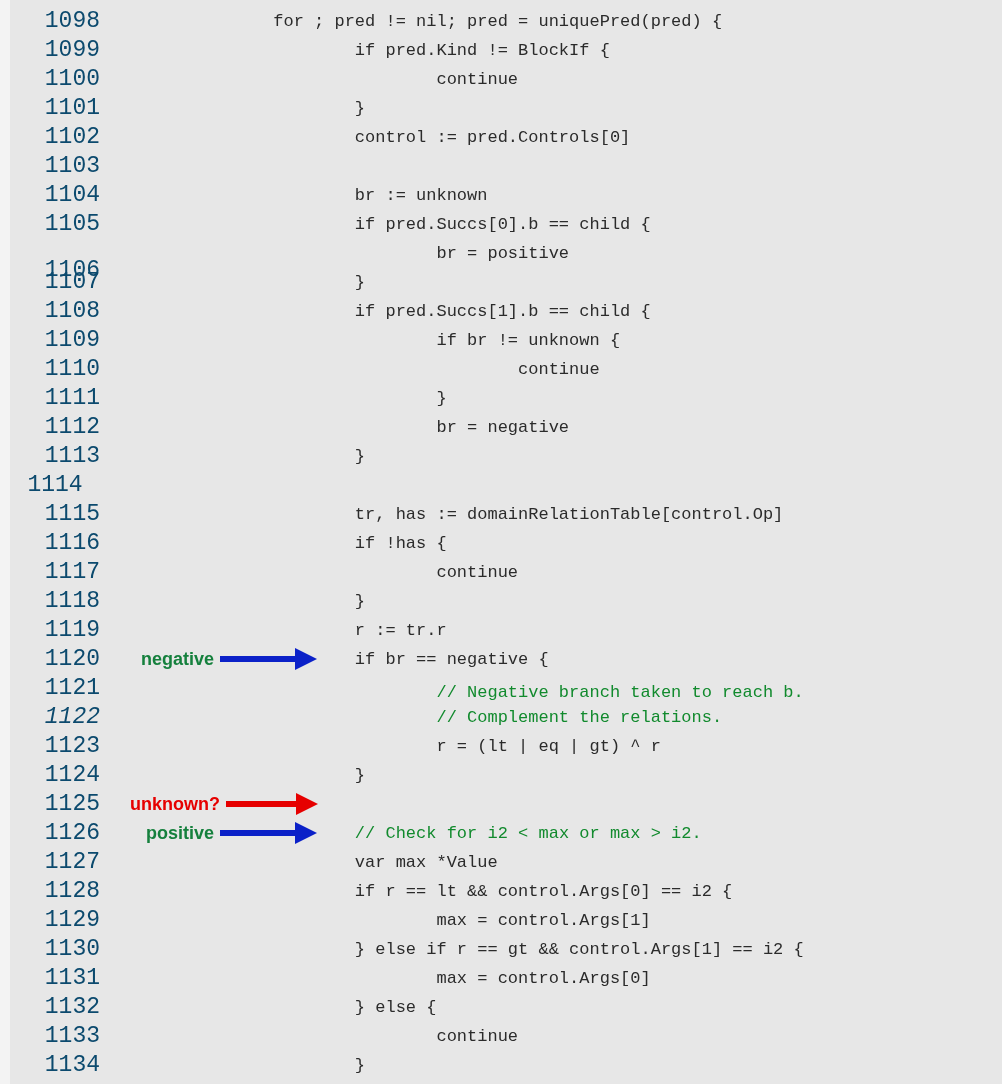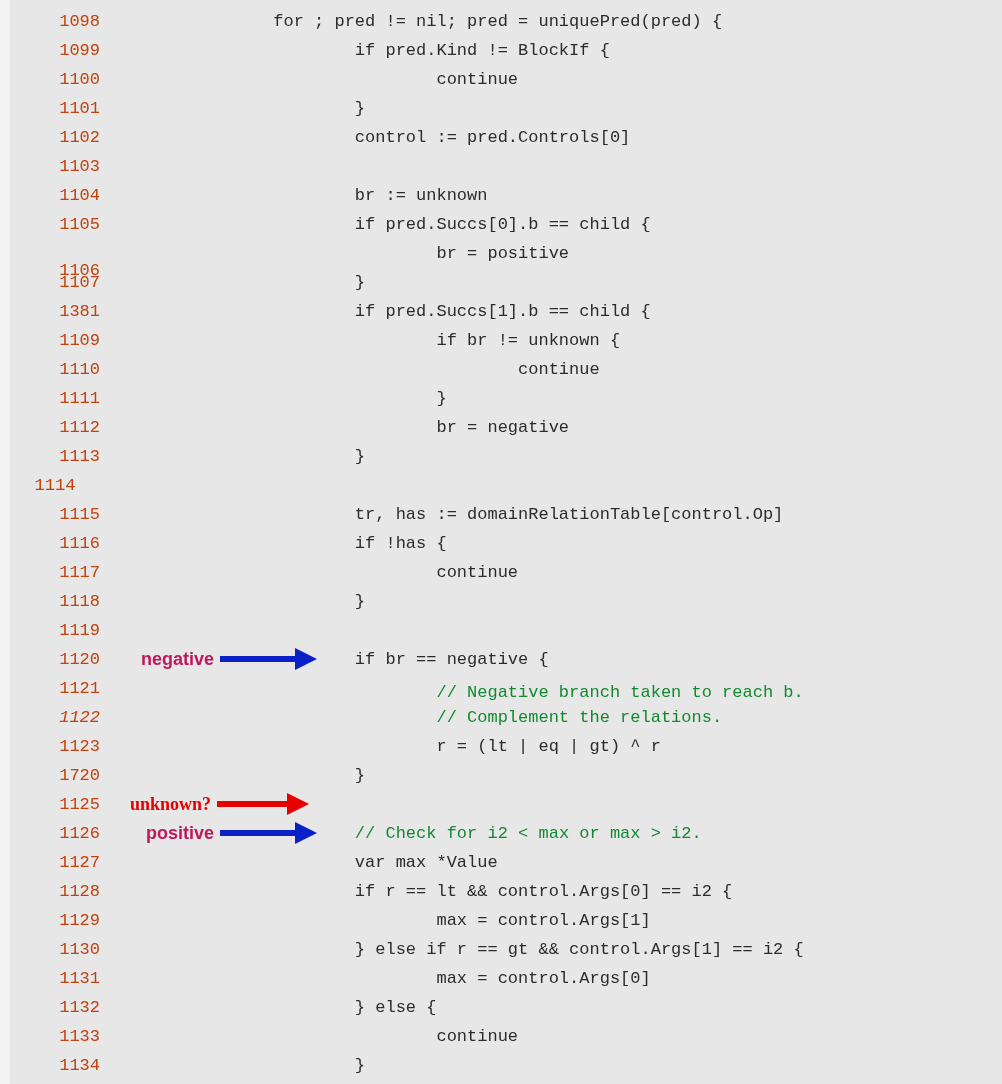--- a/index.html
+++ b/index.html
@@ -34,24 +34,24 @@
   .lines {
     position: absolute;
     left: 100px; top: 0; right: 0; bottom: 0;
   }
   .gline, .cline {
     height: 29px;
     line-height: 29px;
     white-space: pre;
   }
   .gline {
-    color: #c2410c;
+    color: #0c4a6e;
     text-align: right;
     padding-right: 10px;
-    font-size: 17px;
+    font-size: 23px;
   }
   .cline {
     color: #2b2b2b;
     font-size: 17px;
   }
   .cmt { color: #118a2d; }
 
   .annotations {
     position: absolute;
     left: 110px;
@@ -62,21 +62,21 @@
     font-weight: bold;
     font-size: 18px;
   }
   .ann {
     position: absolute;
     display: flex;
     align-items: center;
     white-space: nowrap;
   }
   .ann-text { margin-right: 6px; }
-  .blue { color: #be185d; }
+  .blue { color: #15803d; }
   .red  { color: #e60000; }
 
   .arrow-body {
     height: 6px;
     display: inline-block;
   }
   .arrow-body.blue-bg { background: #0b21c8; }
   .arrow-body.red-bg  { background: #e60000; }
   .arrow-head {
     width: 0; height: 0;
@@ -97,37 +97,37 @@
         <div class="gline" style="position: absolute; top: 7px; width: 90px;">1098</div>
         <div class="gline" style="position: absolute; top: 36px; width: 90px;">1099</div>
         <div class="gline" style="position: absolute; top: 65px; width: 90px;">1100</div>
         <div class="gline" style="position: absolute; top: 94px; width: 90px;">1101</div>
         <div class="gline" style="position: absolute; top: 123px; width: 90px;">1102</div>
         <div class="gline" style="position: absolute; top: 152px; width: 90px;">1103</div>
         <div class="gline" style="position: absolute; top: 181px; width: 90px;">1104</div>
         <div class="gline" style="position: absolute; top: 210px; width: 90px;">1105</div>
         <div class="gline" style="position: absolute; top: 256px; width: 90px;">1106</div>
         <div class="gline" style="position: absolute; top: 268px; width: 90px;">1107</div>
-        <div class="gline" style="position: absolute; top: 297px; width: 90px;">1381</div>
+        <div class="gline" style="position: absolute; top: 297px; width: 90px;">1108</div>
         <div class="gline" style="position: absolute; top: 326px; width: 90px;">1109</div>
         <div class="gline" style="position: absolute; top: 355px; width: 90px;">1110</div>
         <div class="gline" style="position: absolute; top: 384px; width: 90px;">1111</div>
         <div class="gline" style="position: absolute; top: 413px; width: 90px;">1112</div>
         <div class="gline" style="position: absolute; top: 442px; width: 90px;">1113</div>
         <div class="gline" style="position: absolute; top: 471px; width: 90px; text-align: center;">1114</div>
         <div class="gline" style="position: absolute; top: 500px; width: 90px;">1115</div>
         <div class="gline" style="position: absolute; top: 529px; width: 90px;">1116</div>
         <div class="gline" style="position: absolute; top: 558px; width: 90px;">1117</div>
         <div class="gline" style="position: absolute; top: 587px; width: 90px;">1118</div>
         <div class="gline" style="position: absolute; top: 616px; width: 90px;">1119</div>
         <div class="gline" style="position: absolute; top: 645px; width: 90px;">1120</div>
         <div class="gline" style="position: absolute; top: 674px; width: 90px;">1121</div>
         <div class="gline" style="position: absolute; top: 703px; width: 90px; font-style: italic;">1122</div>
         <div class="gline" style="position: absolute; top: 732px; width: 90px;">1123</div>
-        <div class="gline" style="position: absolute; top: 761px; width: 90px;">1720</div>
+        <div class="gline" style="position: absolute; top: 761px; width: 90px;">1124</div>
         <div class="gline" style="position: absolute; top: 790px; width: 90px;">1125</div>
         <div class="gline" style="position: absolute; top: 819px; width: 90px;">1126</div>
         <div class="gline" style="position: absolute; top: 848px; width: 90px;">1127</div>
         <div class="gline" style="position: absolute; top: 877px; width: 90px;">1128</div>
         <div class="gline" style="position: absolute; top: 906px; width: 90px;">1129</div>
         <div class="gline" style="position: absolute; top: 935px; width: 90px;">1130</div>
         <div class="gline" style="position: absolute; top: 964px; width: 90px;">1131</div>
         <div class="gline" style="position: absolute; top: 993px; width: 90px;">1132</div>
         <div class="gline" style="position: absolute; top: 1022px; width: 90px;">1133</div>
         <div class="gline" style="position: absolute; top: 1051px; width: 90px;">1134</div>
@@ -147,20 +147,21 @@
         <div class="cline" style="position: absolute; top: 326px;">                                if br != unknown {</div>
         <div class="cline" style="position: absolute; top: 355px;">                                        continue</div>
         <div class="cline" style="position: absolute; top: 384px;">                                }</div>
         <div class="cline" style="position: absolute; top: 413px;">                                br = negative</div>
         <div class="cline" style="position: absolute; top: 442px;">                        }</div>
         <div class="cline" style="position: absolute; top: 471px;"></div>
         <div class="cline" style="position: absolute; top: 529px;">                        if !has {</div>
         <div class="cline" style="position: absolute; top: 500px;">                        tr, has := domainRelationTable[control.Op]</div>
         <div class="cline" style="position: absolute; top: 558px;">                                continue</div>
         <div class="cline" style="position: absolute; top: 587px;">                        }</div>
+        <div class="cline" style="position: absolute; top: 616px;">                        r := tr.r</div>
         <div class="cline" style="position: absolute; top: 645px;">                        if br == negative {</div>
         <div class="cline" style="position: absolute; top: 678px;"><span>                                </span><span class="cmt">// Negative branch taken to reach b.</span></div>
         <div class="cline" style="position: absolute; top: 703px;"><span>                                </span><span class="cmt">// Complement the relations.</span></div>
         <div class="cline" style="position: absolute; top: 732px;">                                r = (lt | eq | gt) ^ r</div>
         <div class="cline" style="position: absolute; top: 761px;">                        }</div>
         <div class="cline" style="position: absolute; top: 790px;"></div>
         <div class="cline" style="position: absolute; top: 819px;"><span>                        </span><span class="cmt">// Check for i2 &lt; max or max &gt; i2.</span></div>
         <div class="cline" style="position: absolute; top: 848px;">                        var max *Value</div>
         <div class="cline" style="position: absolute; top: 877px;">                        if r == lt &amp;&amp; control.Args[0] == i2 {</div>
         <div class="cline" style="position: absolute; top: 906px;">                                max = control.Args[1]</div>
@@ -169,21 +170,21 @@
         <div class="cline" style="position: absolute; top: 993px;">                        } else {</div>
         <div class="cline" style="position: absolute; top: 1022px;">                                continue</div>
         <div class="cline" style="position: absolute; top: 1051px;">                        }</div>
       </div>
     <div class="annotations" id="annos">
         <div class="ann" style="top: 648px; left: 21px;">
           <span class="ann-text blue">negative</span>
           <span class="arrow-body blue-bg" style="width: 75px;"></span>
           <span class="arrow-head blue-bg"></span>
         </div>
-        <div class="ann" style="top: 793px; left: 10px; font-family: Liberation Serif, serif;">
+        <div class="ann" style="top: 793px; left: 10px;">
           <span class="ann-text red">unknown?</span>
           <span class="arrow-body red-bg" style="width: 70px;"></span>
           <span class="arrow-head red-bg"></span>
         </div>
         <div class="ann" style="top: 822px; left: 26px;">
           <span class="ann-text blue">positive</span>
           <span class="arrow-body blue-bg" style="width: 75px;"></span>
           <span class="arrow-head blue-bg"></span>
         </div>
       </div>

